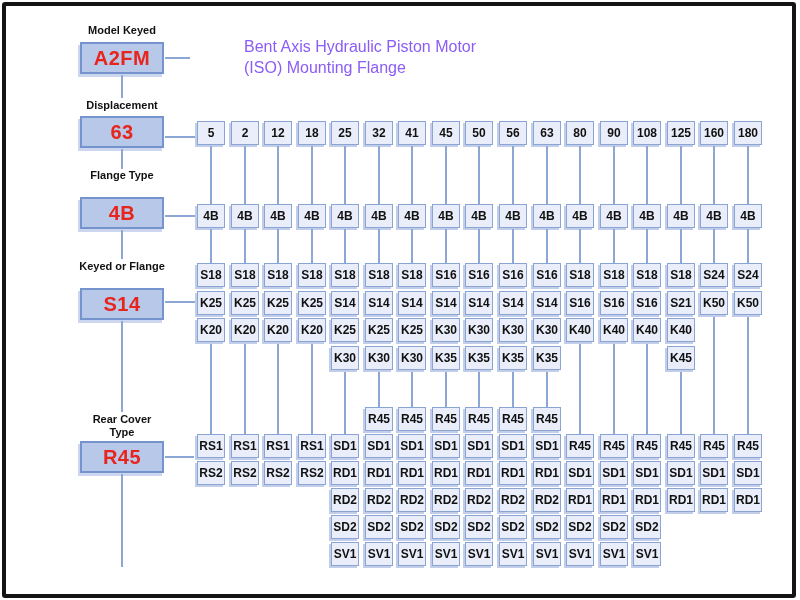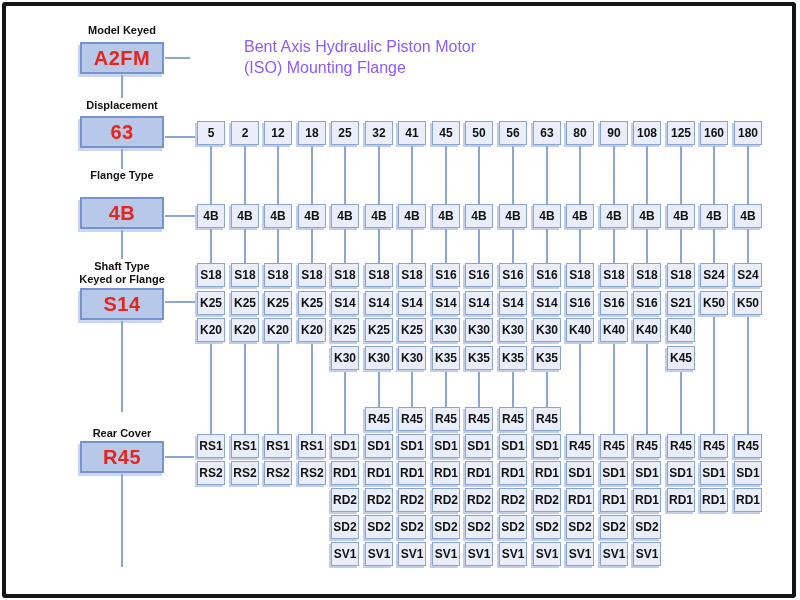--- a/index.html
+++ b/index.html
@@ -49,28 +49,27 @@
   </div>
 
   <div class="box-label" style="left:40px;top:169px">
     <div>Flange Type</div>
   </div>
   <div class="big-box" style="top:197px">
     <span class="code">4B</span>
   </div>
 
   <div class="box-label" style="left:40px;top:260px">
-    <div>Shaft Type</div>
     <div>Keyed or Flange</div>
   </div>
   <div class="big-box" style="top:288px">
     <span class="code">S14</span>
   </div>
 
-  <div class="box-label" style="left:40px;top:427px">
+  <div class="box-label" style="left:40px;top:413px">
     <div>Rear Cover</div>
     <div>Type</div>
   </div>
   <div class="big-box" style="top:441px">
     <span class="code">R45</span>
   </div>
 
   <div class="vline" style="left:121px;top:75px;height:23px"></div>
   <div class="vline" style="left:121px;top:149px;height:20px"></div>
   <div class="vline" style="left:121px;top:230px;height:29px"></div>

